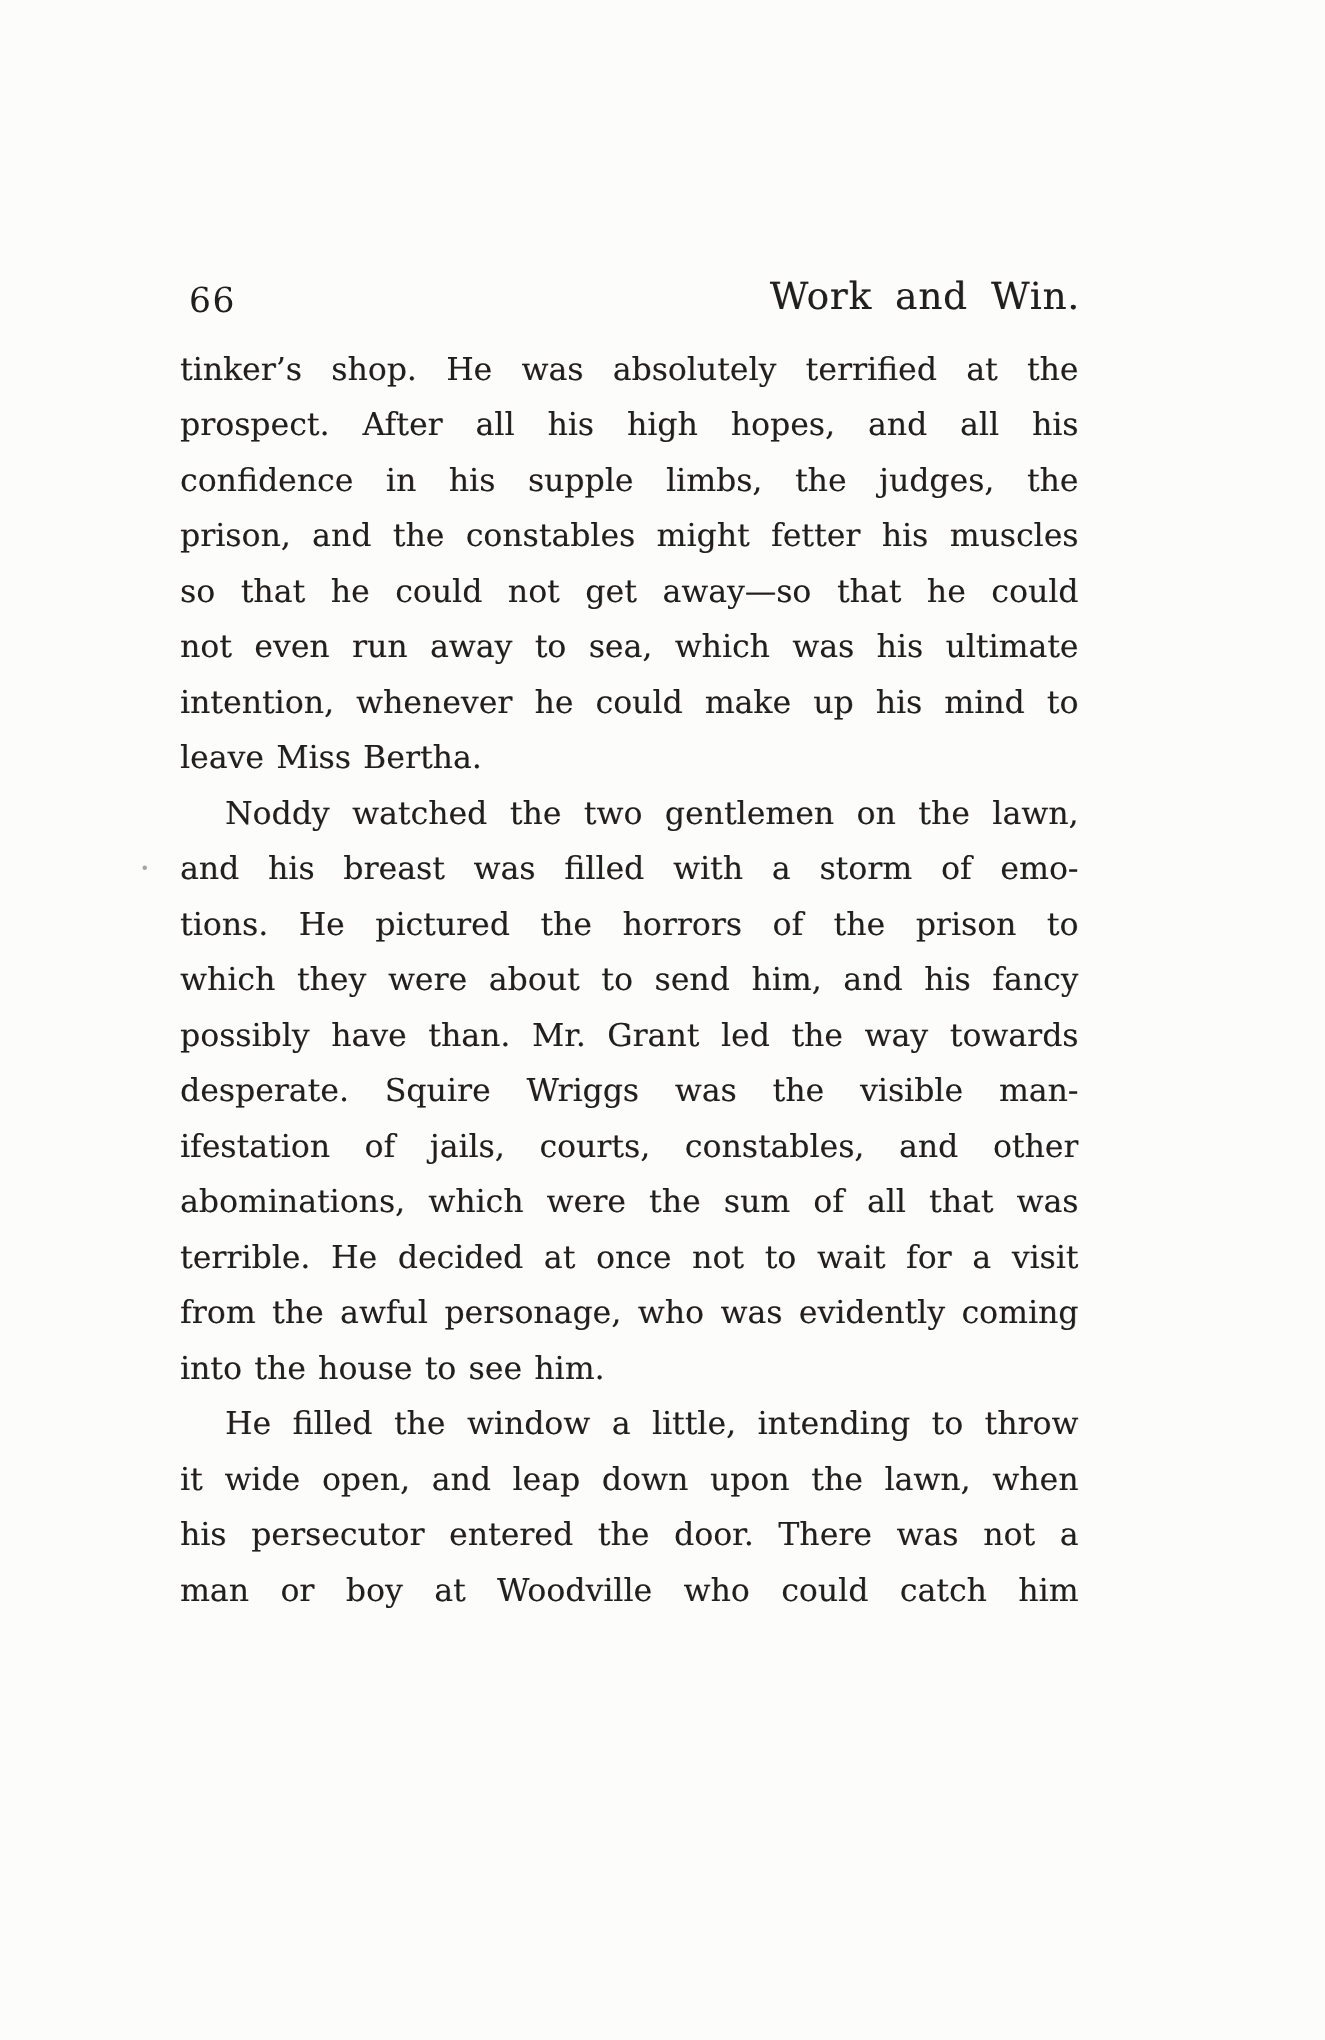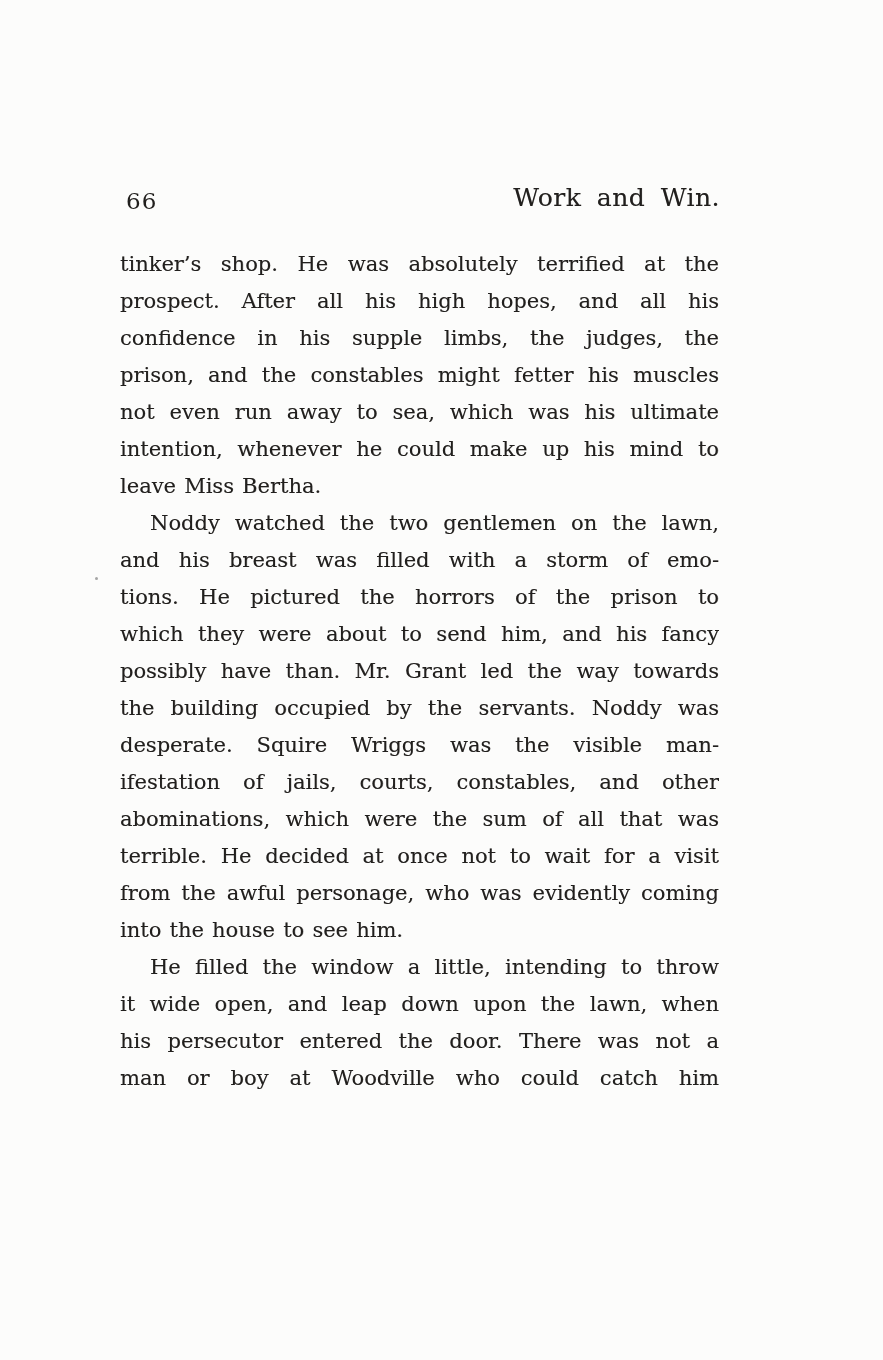--- a/index.html
+++ b/index.html
@@ -42,21 +42,20 @@
     line-height: 32px;
     word-spacing: 7px;
     letter-spacing: 0.5px;
     text-shadow: 0.3px 0.3px 0 rgba(33,31,29,0.45);
   }
   .body {
     position: absolute;
     top: 228px;
     left: 120px;
     width: 599px;
-    margin-top: 18px;
   }
   .para {
     margin: 0;
     padding: 0;
   }
   .line {
     font-size: 21px;
     line-height: 37px;
     height: 37px;
     text-align: justify;
@@ -89,31 +88,31 @@
   <div class="header">
     <span class="pagenum">66</span>
     <span class="title">Work and Win.</span>
   </div>
   <div class="body">
       <div class="para">
         <div class="line">tinker’s shop.  He was absolutely terrified at the</div>
         <div class="line">prospect.  After all his high hopes, and all his</div>
         <div class="line">confidence in his supple limbs, the judges, the</div>
         <div class="line">prison, and the constables might fetter his muscles</div>
+        <div class="line">so that he could not get away—so that he could</div>
         <div class="line">not even run away to sea, which was his ultimate</div>
         <div class="line">intention, whenever he could make up his mind to</div>
         <div class="line endline">leave Miss Bertha.</div>
       </div>
       <div class="para">
         <div class="line indent">Noddy watched the two gentlemen on the lawn,</div>
         <div class="line">and his breast was filled with a storm of emo-</div>
         <div class="line">tions.  He pictured the horrors of the prison to</div>
         <div class="line">which they were about to send him, and his fancy</div>
         <div class="line">possibly have than.  Mr. Grant led the way towards</div>
-        <div class="line">the building occupied by the servants.  Noddy was</div>
         <div class="line">desperate.  Squire Wriggs was the visible man-</div>
         <div class="line">ifestation of jails, courts, constables, and other</div>
         <div class="line">abominations, which were the sum of all that was</div>
         <div class="line">terrible.  He decided at once not to wait for a visit</div>
         <div class="line">from the awful personage, who was evidently coming</div>
         <div class="line endline">into the house to see him.</div>
       </div>
       <div class="para">
         <div class="line indent">He filled the window a little, intending to throw</div>
         <div class="line">it wide open, and leap down upon the lawn, when</div>

